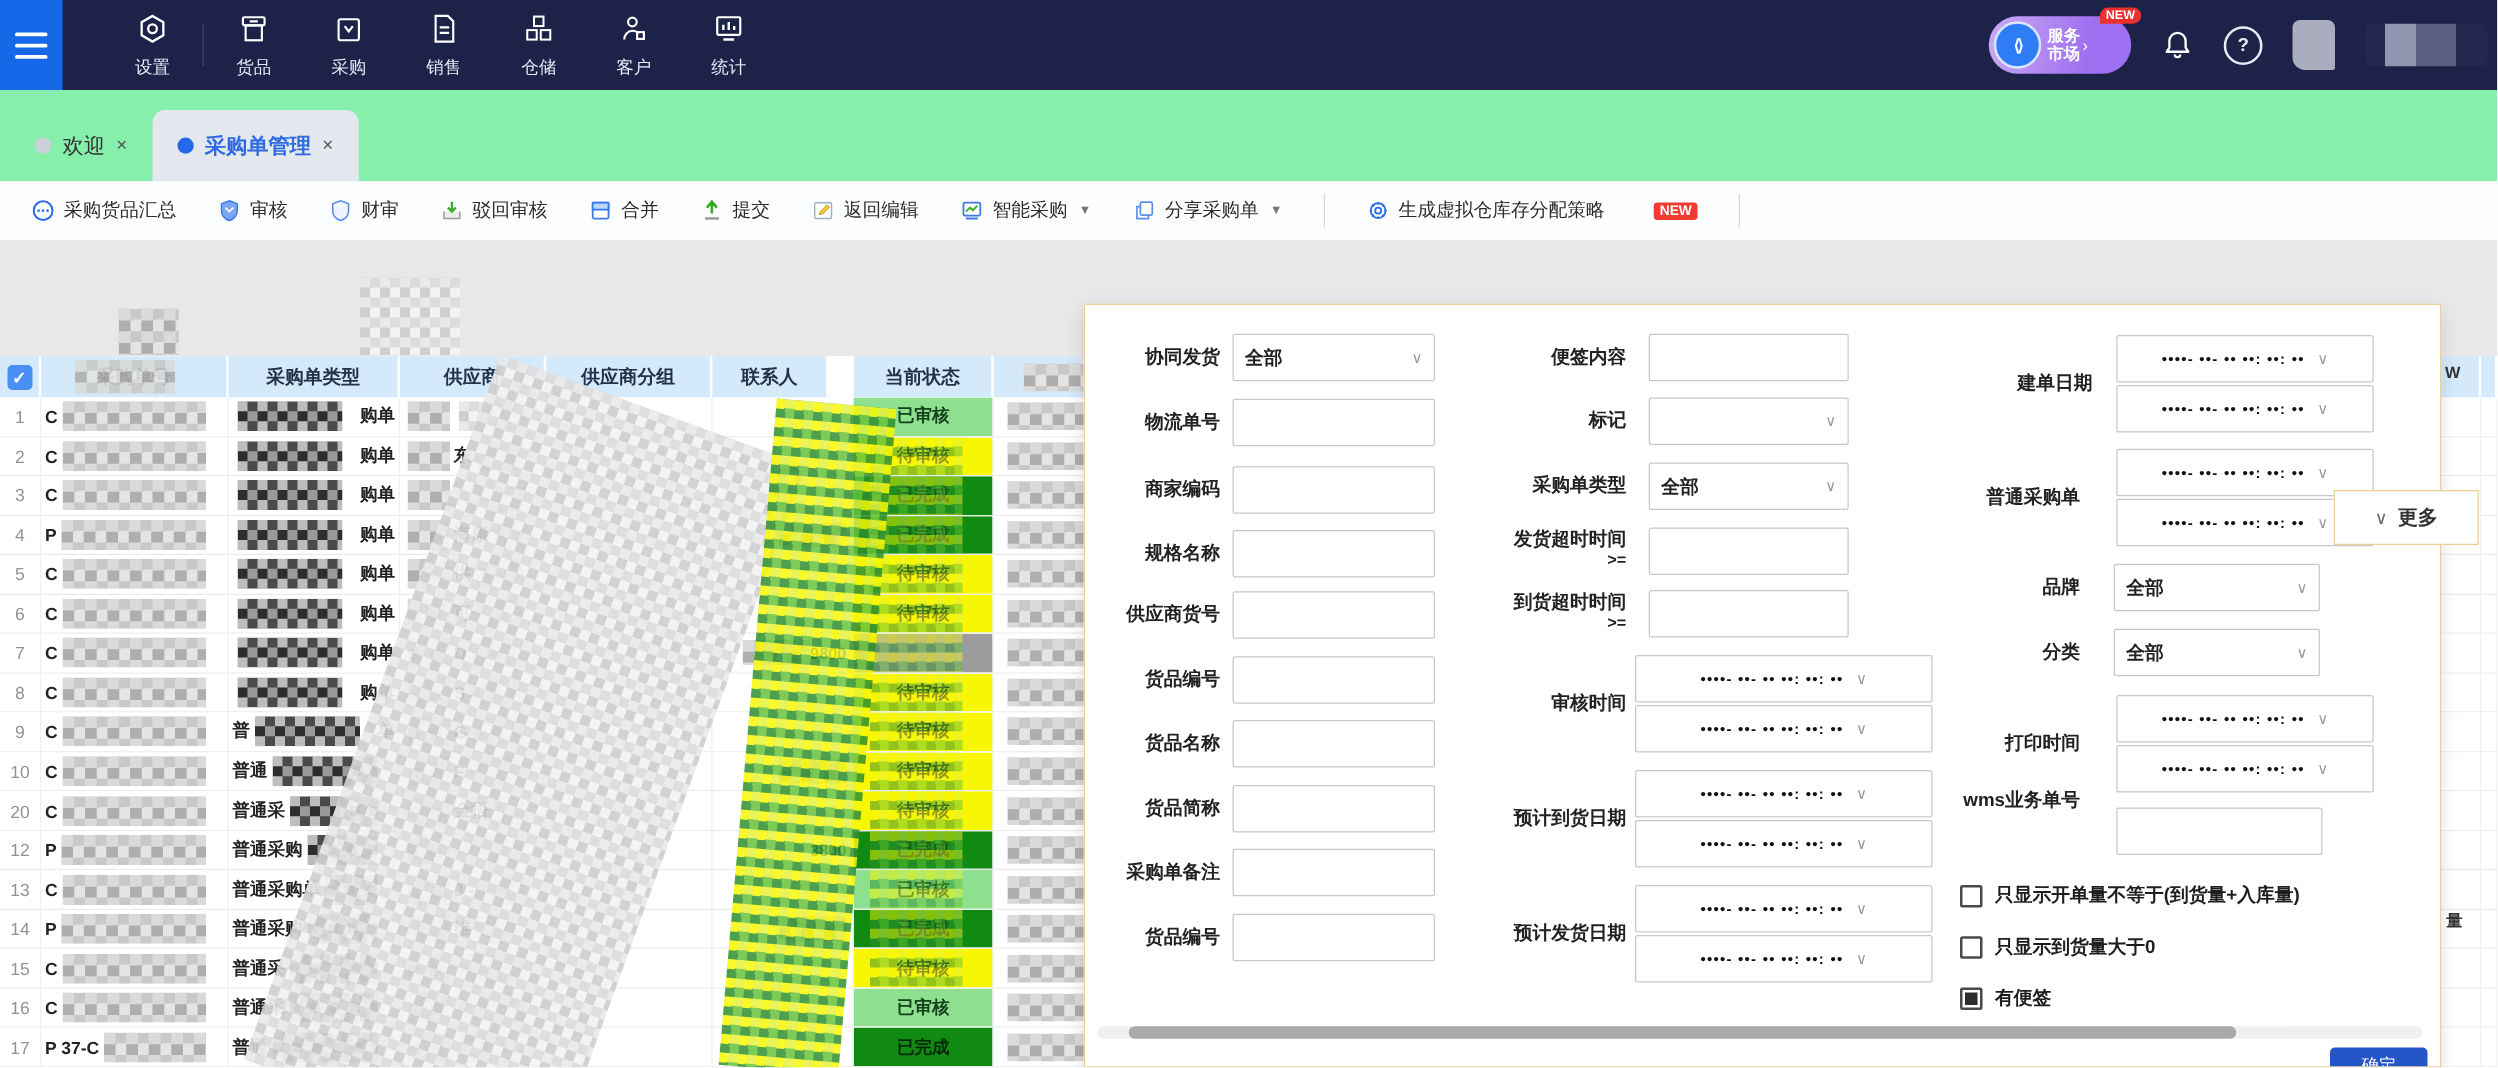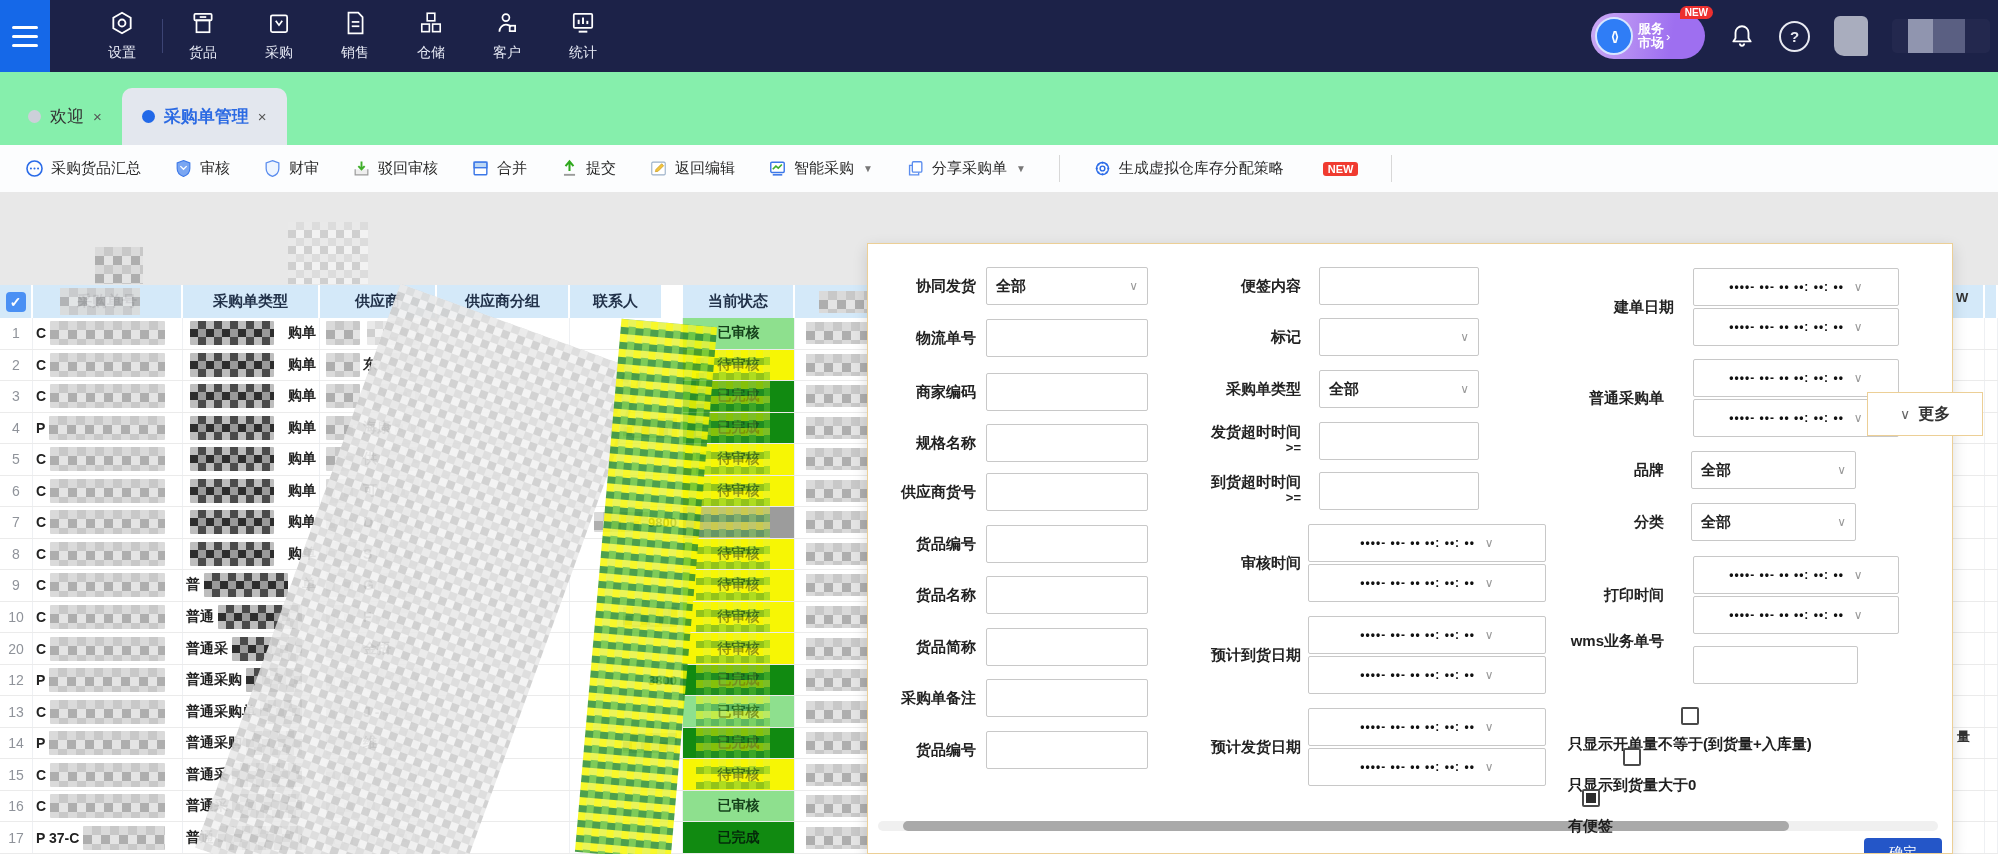--- a/index.html
+++ b/index.html
@@ -80,21 +80,21 @@
   .frag{position:absolute;z-index:2;font-size:13px;font-weight:bold;color:#333;pointer-events:none;}
 
   
   .panel{position:absolute;left:867px;top:243px;width:1086px;height:611px;background:#fff;border:1px solid #eccf96;box-shadow:0 5px 14px rgba(0,0,0,.14);z-index:5;box-sizing:border-box;overflow:hidden;}
   .p-label{position:absolute;font-size:15px;font-weight:600;color:#222;text-align:right;}
   .p-label .suf{font-size:13px;font-weight:bold;line-height:13px;}
   .p-input{position:absolute;height:38px;background:#fff;border:1px solid #c8c8c8;border-radius:2px;box-sizing:border-box;}
   .p-select{position:absolute;height:38px;background:#fff;border:1px solid #c8c8c8;border-radius:2px;box-sizing:border-box;display:flex;align-items:center;justify-content:space-between;padding:0 9px;font-size:15px;font-weight:600;color:#222;cursor:pointer;}
   .p-date{position:absolute;height:38px;background:#fff;border:1px solid #c8c8c8;border-radius:2px;box-sizing:border-box;display:flex;align-items:center;justify-content:center;gap:10px;cursor:pointer;}
   .p-date .dots{font-size:12px;font-weight:bold;letter-spacing:1px;color:#111;}
-  .p-check{position:absolute;display:flex;align-items:center;gap:10px;cursor:pointer;flex-direction:column;}
+  .p-check{position:absolute;display:flex;align-items:center;gap:10px;cursor:pointer;}
   .p-check .box{width:18px;height:18px;border:2px solid #4a4a4a;border-radius:2px;box-sizing:border-box;display:flex;align-items:center;justify-content:center;background:#fff;}
   .p-check .box .in{width:10px;height:10px;background:#2d2d2d;}
   .p-check .lbl{font-size:15px;font-weight:600;color:#1e1e1e;}
   .p-scroll{position:absolute;left:10px;top:577px;width:1060px;height:10px;border-radius:5px;background:#f0f0f0;}
   .p-thumb{position:absolute;left:25px;top:0;width:886px;height:10px;border-radius:5px;background:#a9a9a9;cursor:grab;}
   .p-confirm{position:absolute;left:996px;top:594px;width:78px;height:40px;background:#2456c8;border-radius:4px;color:#fff;font-size:14px;display:flex;align-items:flex-start;justify-content:center;padding-top:6px;box-sizing:border-box;cursor:pointer;}
 </style>
 </head>
 <body>
 

